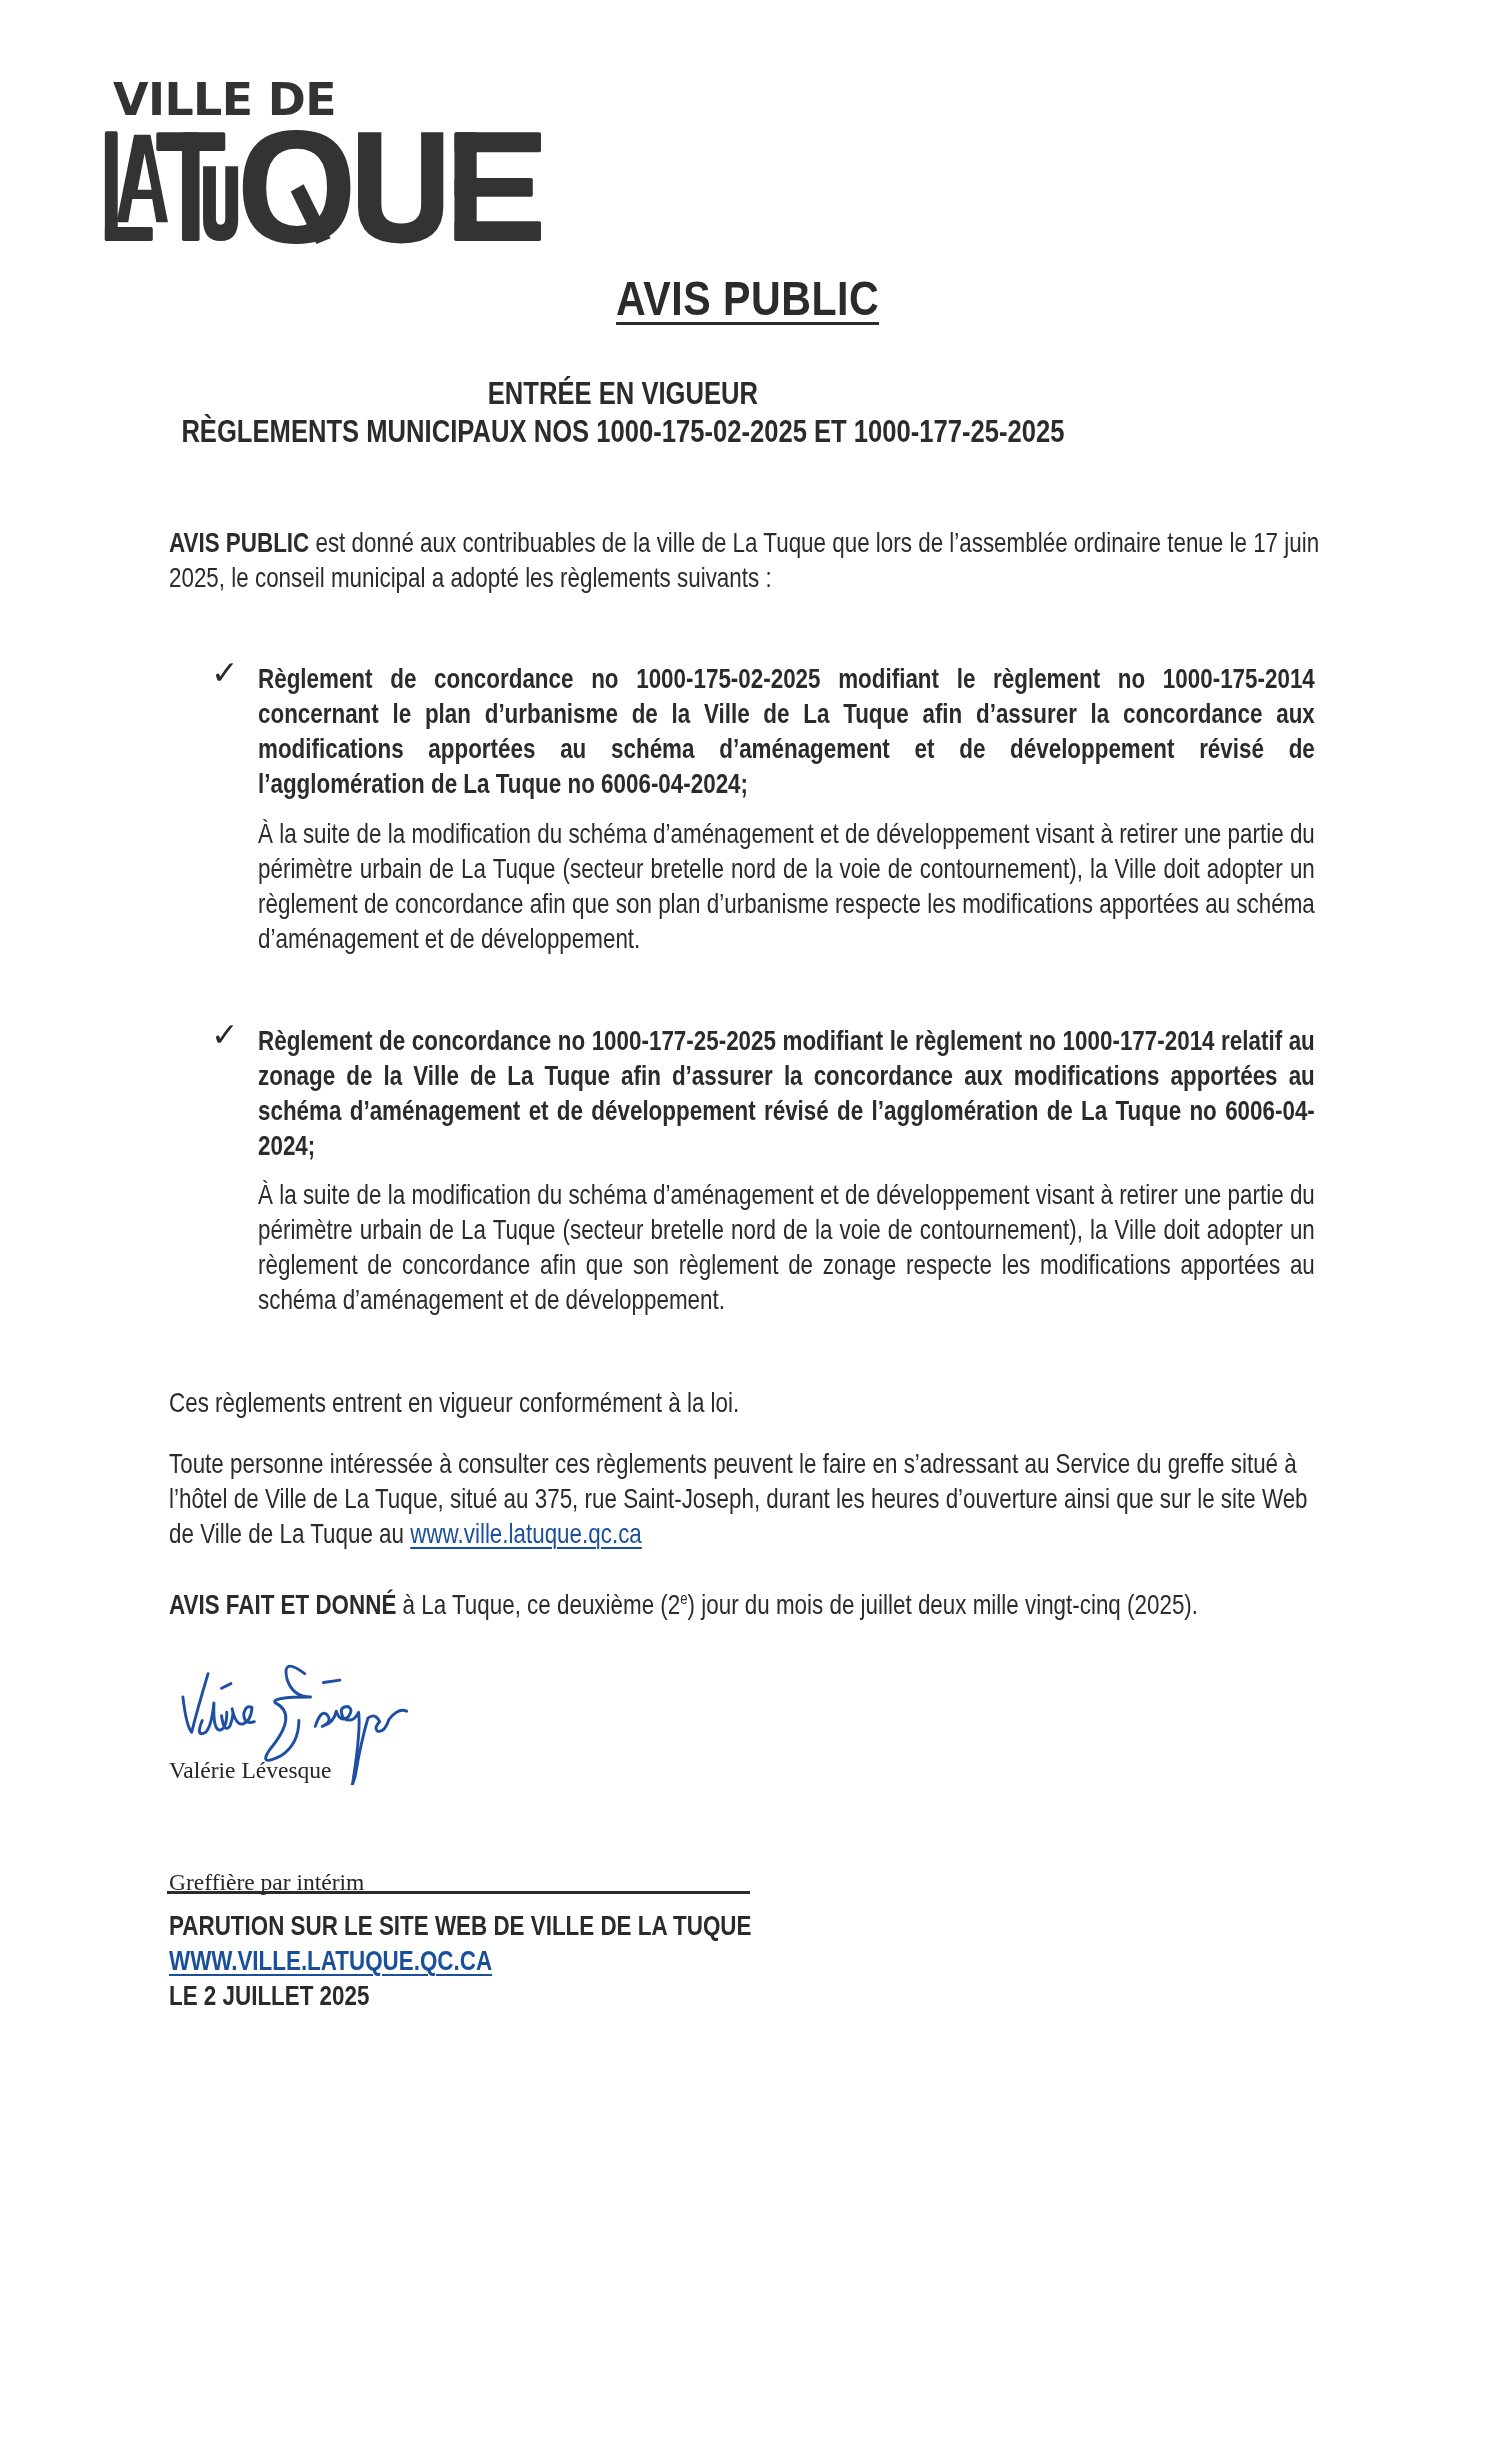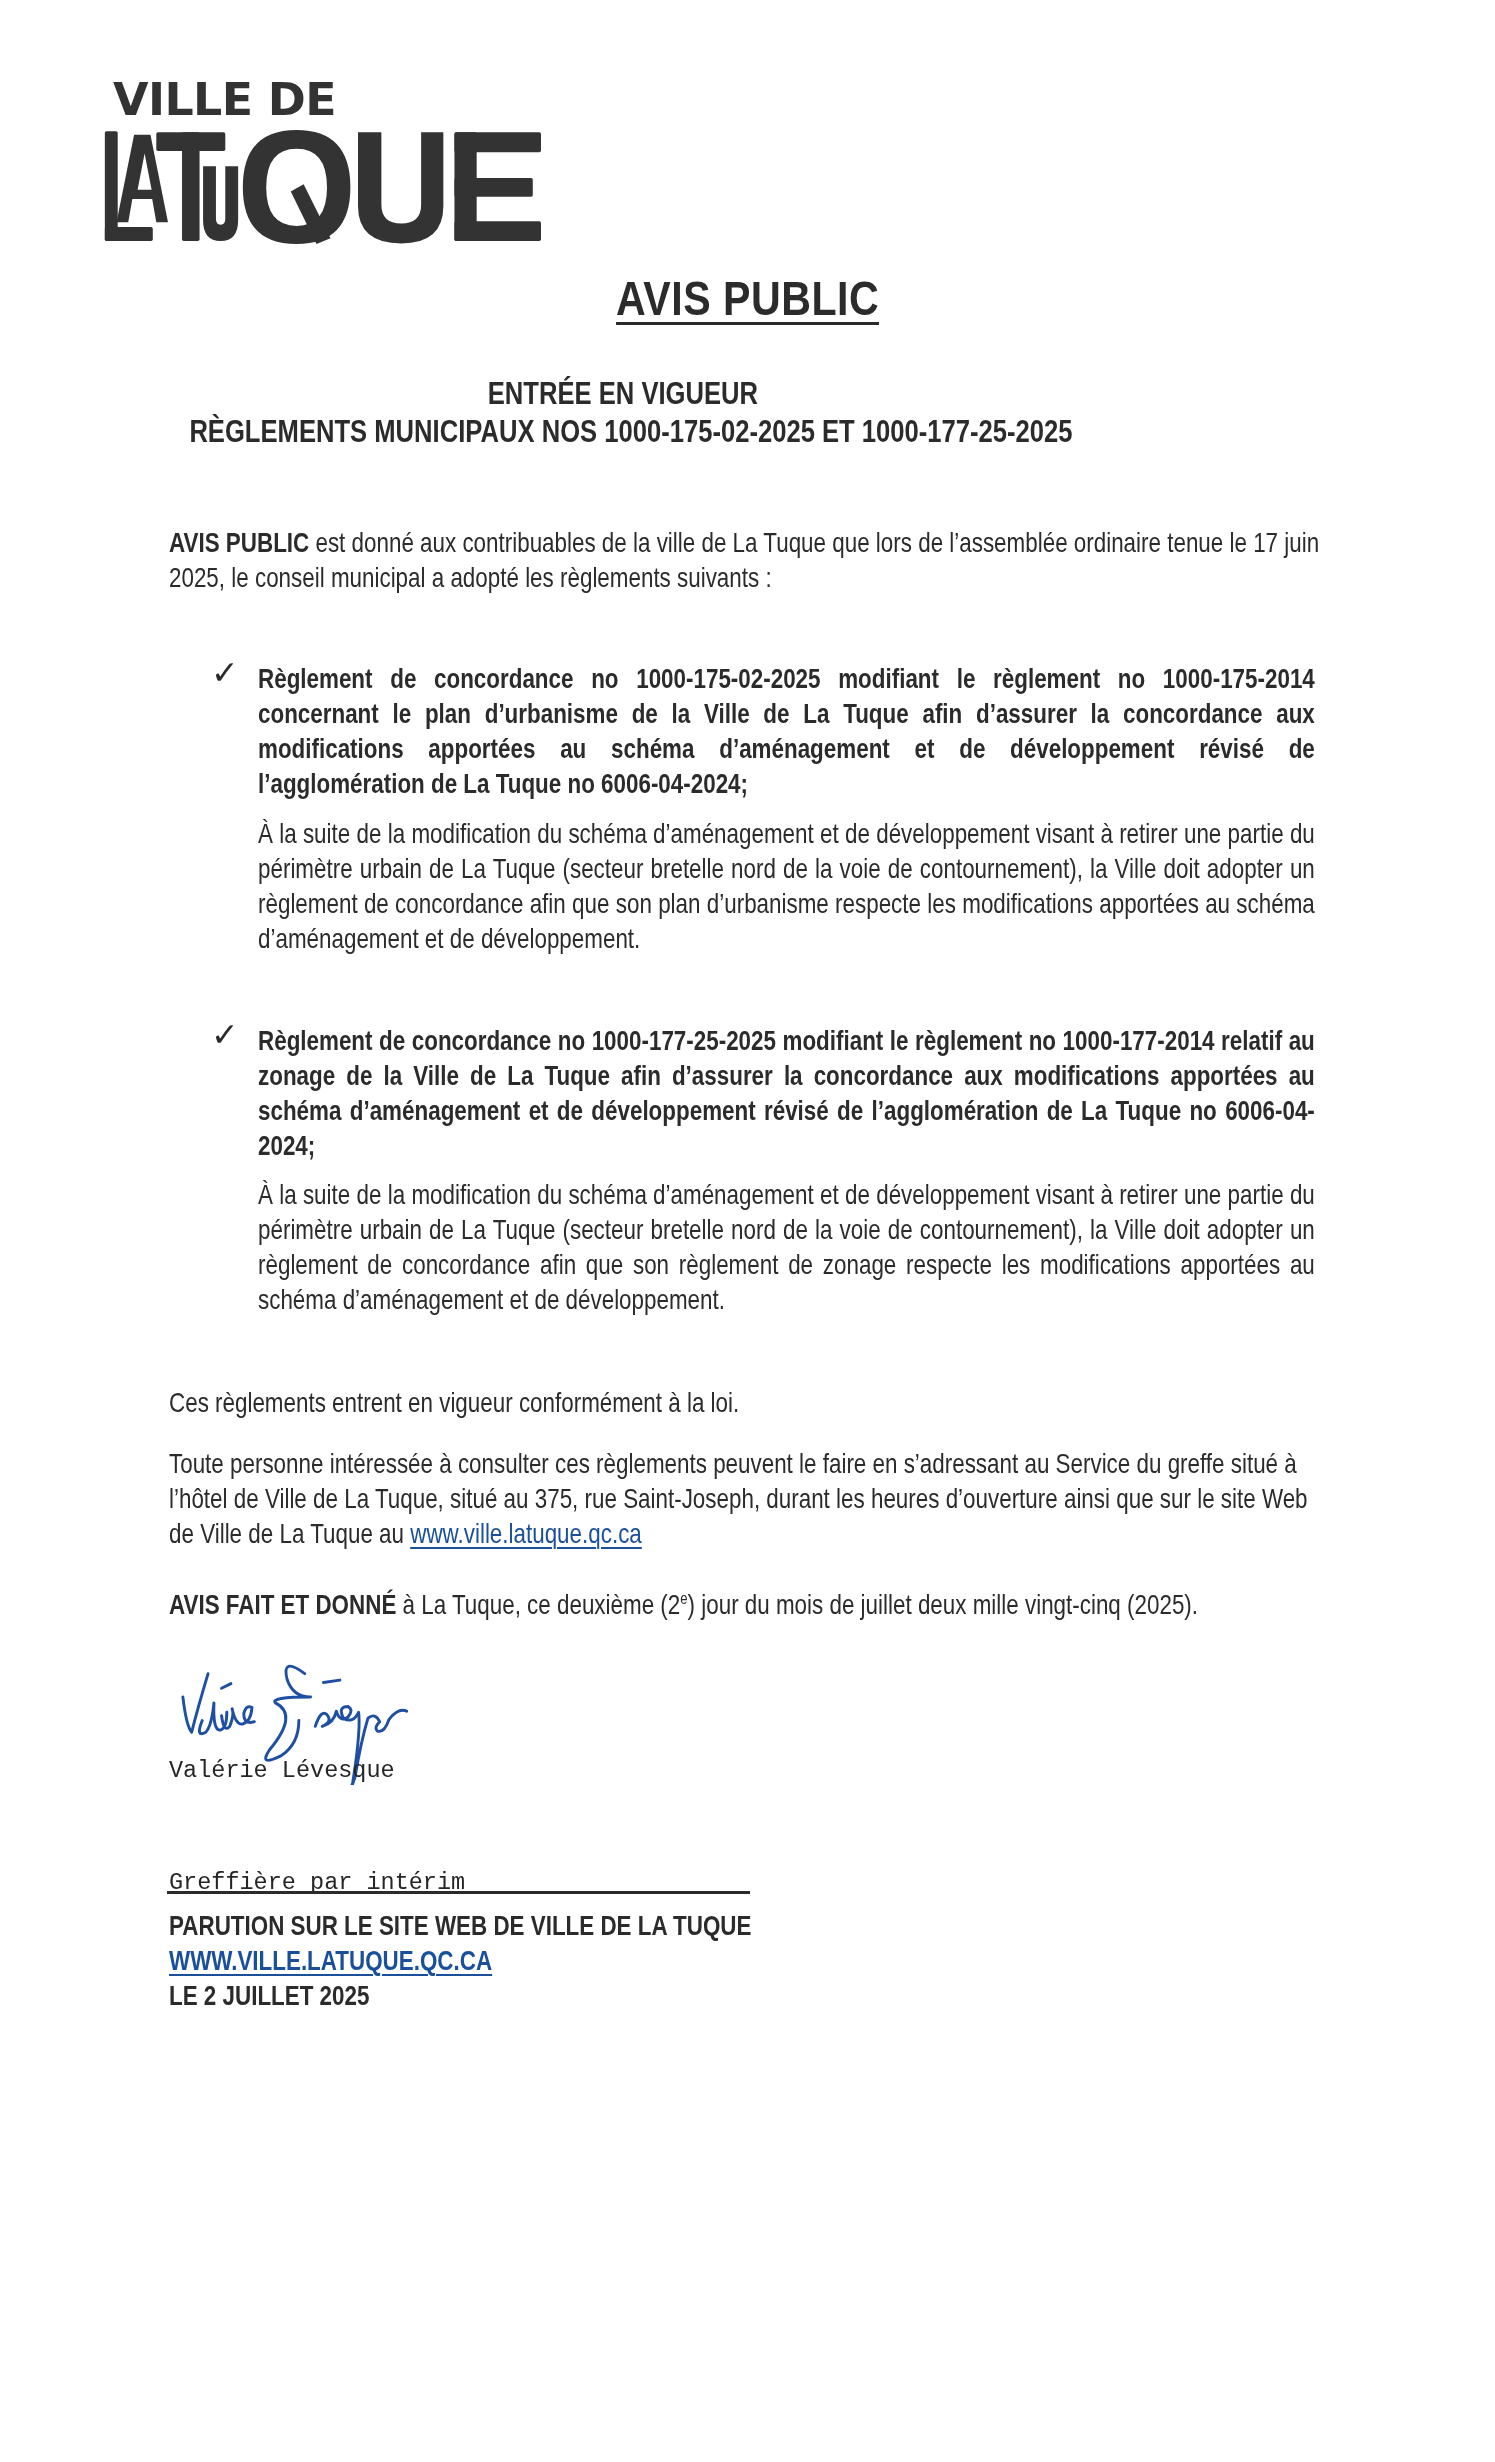--- a/index.html
+++ b/index.html
@@ -13,21 +13,21 @@
   .title { left: 0; width: 1495px; top: 276px; text-align: center; }
   .title span { display: inline-block; font-weight: 700; font-size: 49px; letter-spacing: 0.6px; border-bottom: 3.5px solid #2b2b2b; line-height: 45px; padding-bottom: 1.2px; transform: scaleX(0.84); }
   .subtitle { left: 0; width: 1245px; text-align: center; font-weight: 700; font-size: 32px; }
   .subtitle span { display: inline-block; transform: scaleX(0.80); }
   .text { font-size: 28px; line-height: 35px; text-align: justify; }
   .text b { font-weight: 700; }
   .bullet-mark { font-size: 33px; line-height: 35px; color: #2b2b2b; }
   a.link { color: #1a4f9c; text-decoration: underline; text-decoration-thickness: 2.3px; text-underline-offset: 3.5px; }
   .sep { left: 167px; top: 1891px; width: 583px; height: 2.9px; background: #2b2b2b; }
   .footer { left: 169px; font-weight: 700; font-size: 28px; line-height: 35px; }
-  .signame { left: 169px; font-family: Liberation Mono, monospace; font-size: 23.5px; line-height: 29px; color: #262626; }
+  .signame { left: 169px; font-family: Liberation Serif, serif; font-size: 23.5px; line-height: 29px; color: #262626; }
 </style>
 </head>
 <body>
 
 <div class="abs logo-small">VILLE DE</div>
 <div class="abs logo-big">
   <svg width="441" height="114" viewBox="0 0 752 195">
     <g fill="#333333">
 
       <rect x="2" y="2" width="22" height="188" rx="3"></rect>
@@ -53,21 +53,21 @@
   </svg>
 </div>
 
 <div class="abs title">
   <span>AVIS PUBLIC</span>
 </div>
 
 <div class="abs subtitle" style="top:375px;">
   <span>ENTRÉE EN VIGUEUR</span>
 </div>
-<div class="abs subtitle" style="top:413px;margin-left:8px;">
+<div class="abs subtitle" style="top:413px;">
   <span>RÈGLEMENTS MUNICIPAUX NOS 1000-175-02-2025 ET 1000-177-25-2025</span>
 </div>
 
 <div class="abs narrow text" style="left:169px; top:525px; width:1458px; text-align:left;">
   <b>AVIS PUBLIC</b><span> est donné aux contribuables de la ville de La Tuque que lors de l’assemblée ordinaire tenue le 17 juin 2025, le conseil municipal a adopté les règlements suivants :</span>
 </div>
 
 <div class="abs bullet-mark" style="left:211px; top:655px;">✓</div>
 <div class="abs narrow text" style="left:258px; top:661px; width:1321px;">
   <b>Règlement de concordance no 1000-175-02-2025 modifiant le règlement no 1000-175-2014 concernant le plan d’urbanisme de la Ville de La Tuque afin d’assurer la concordance aux modifications apportées au schéma d’aménagement et de développement révisé de l’agglomération de La Tuque no 6006-04-2024;</b>

